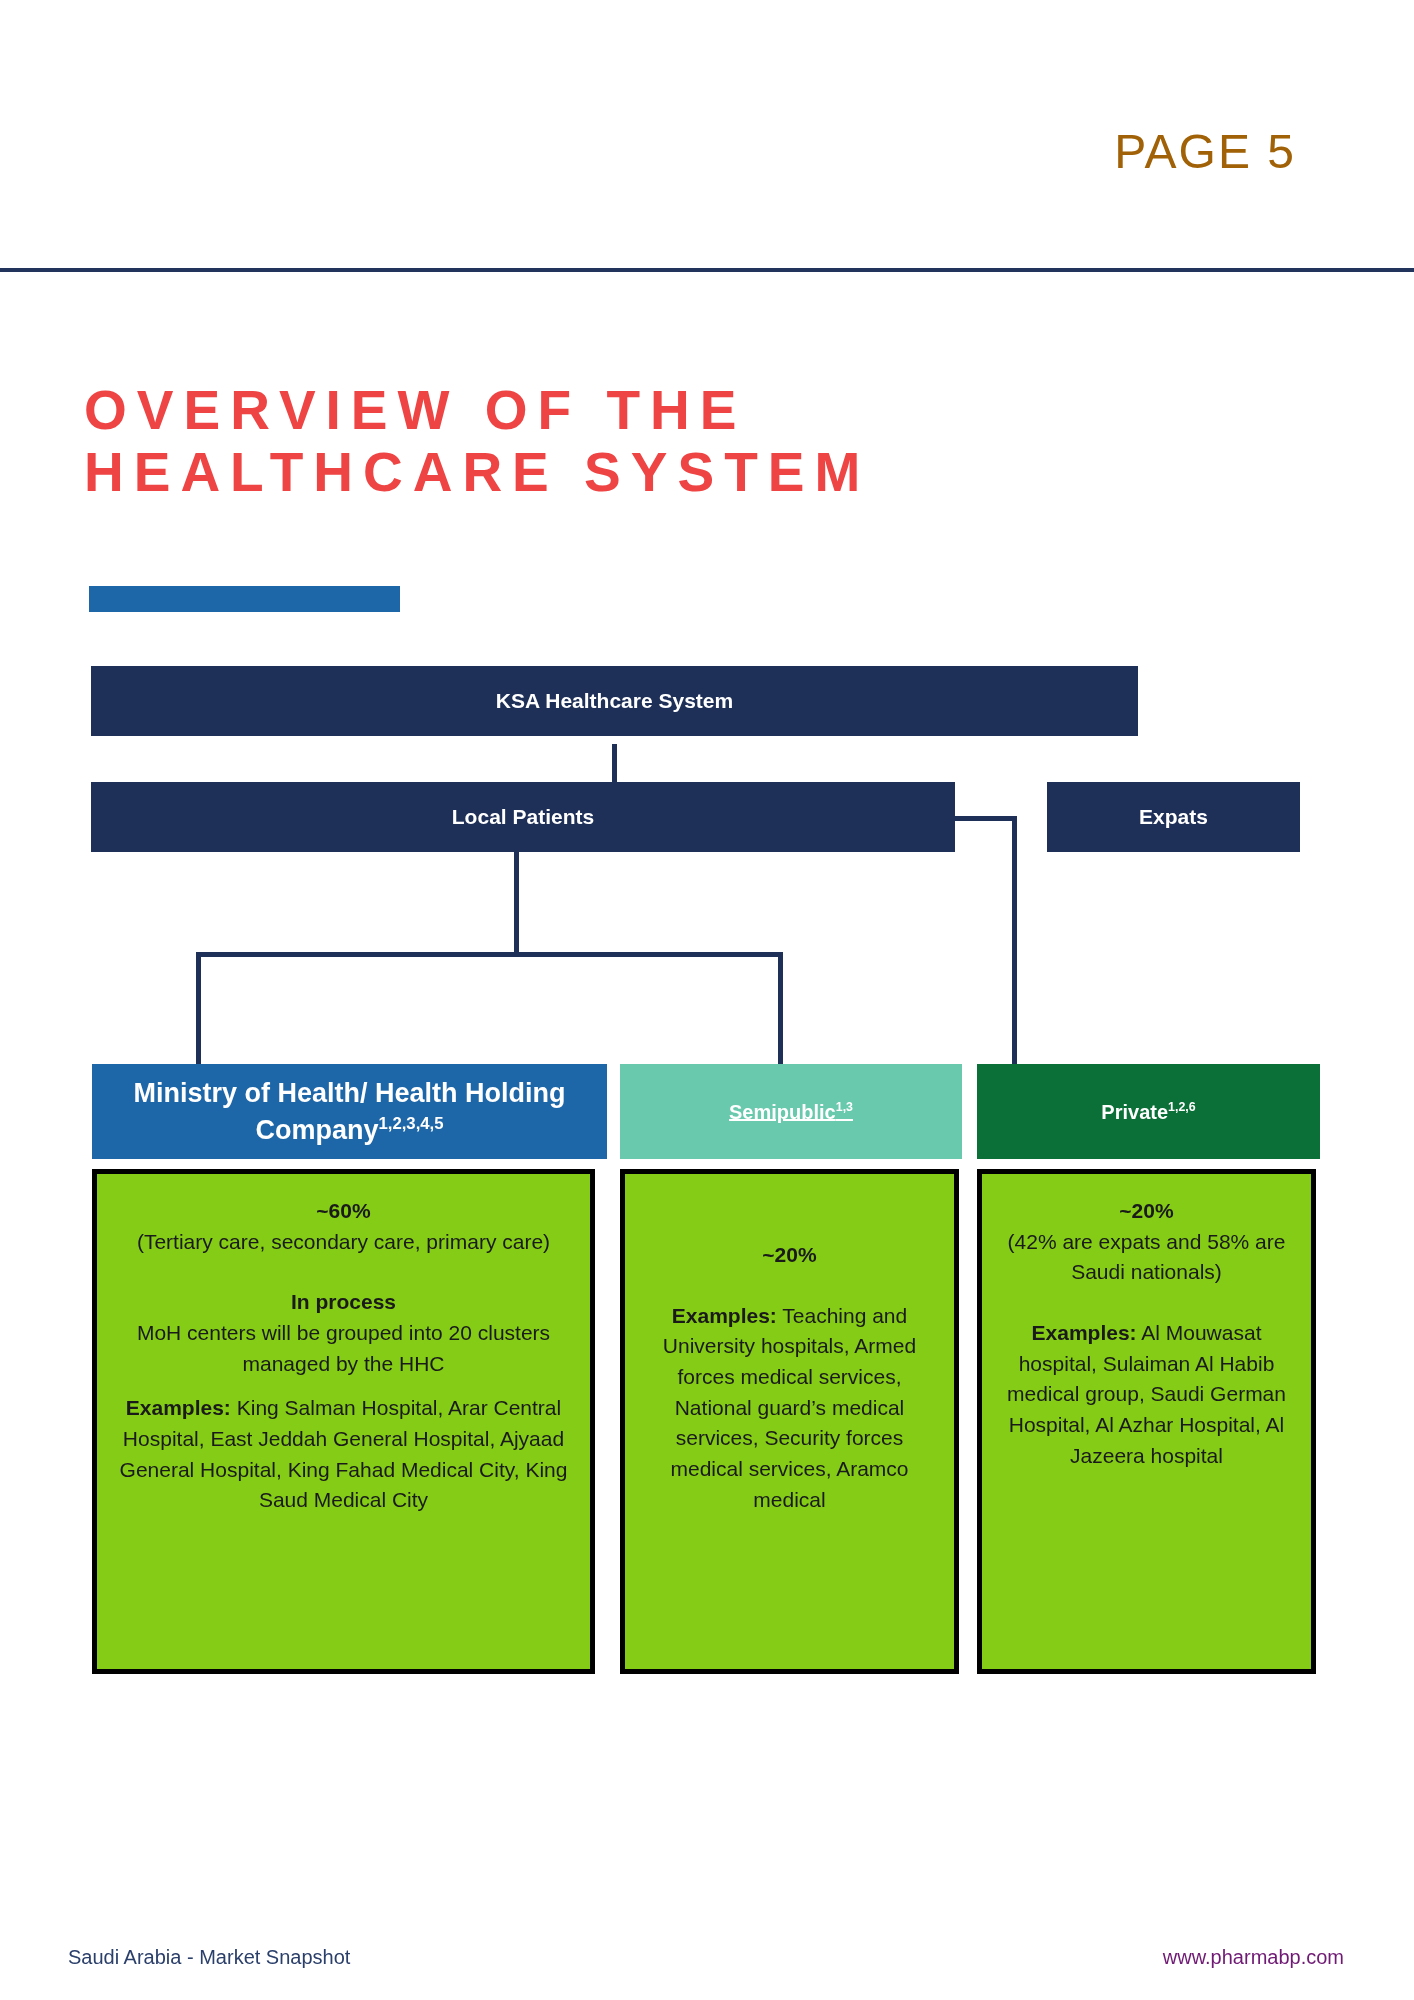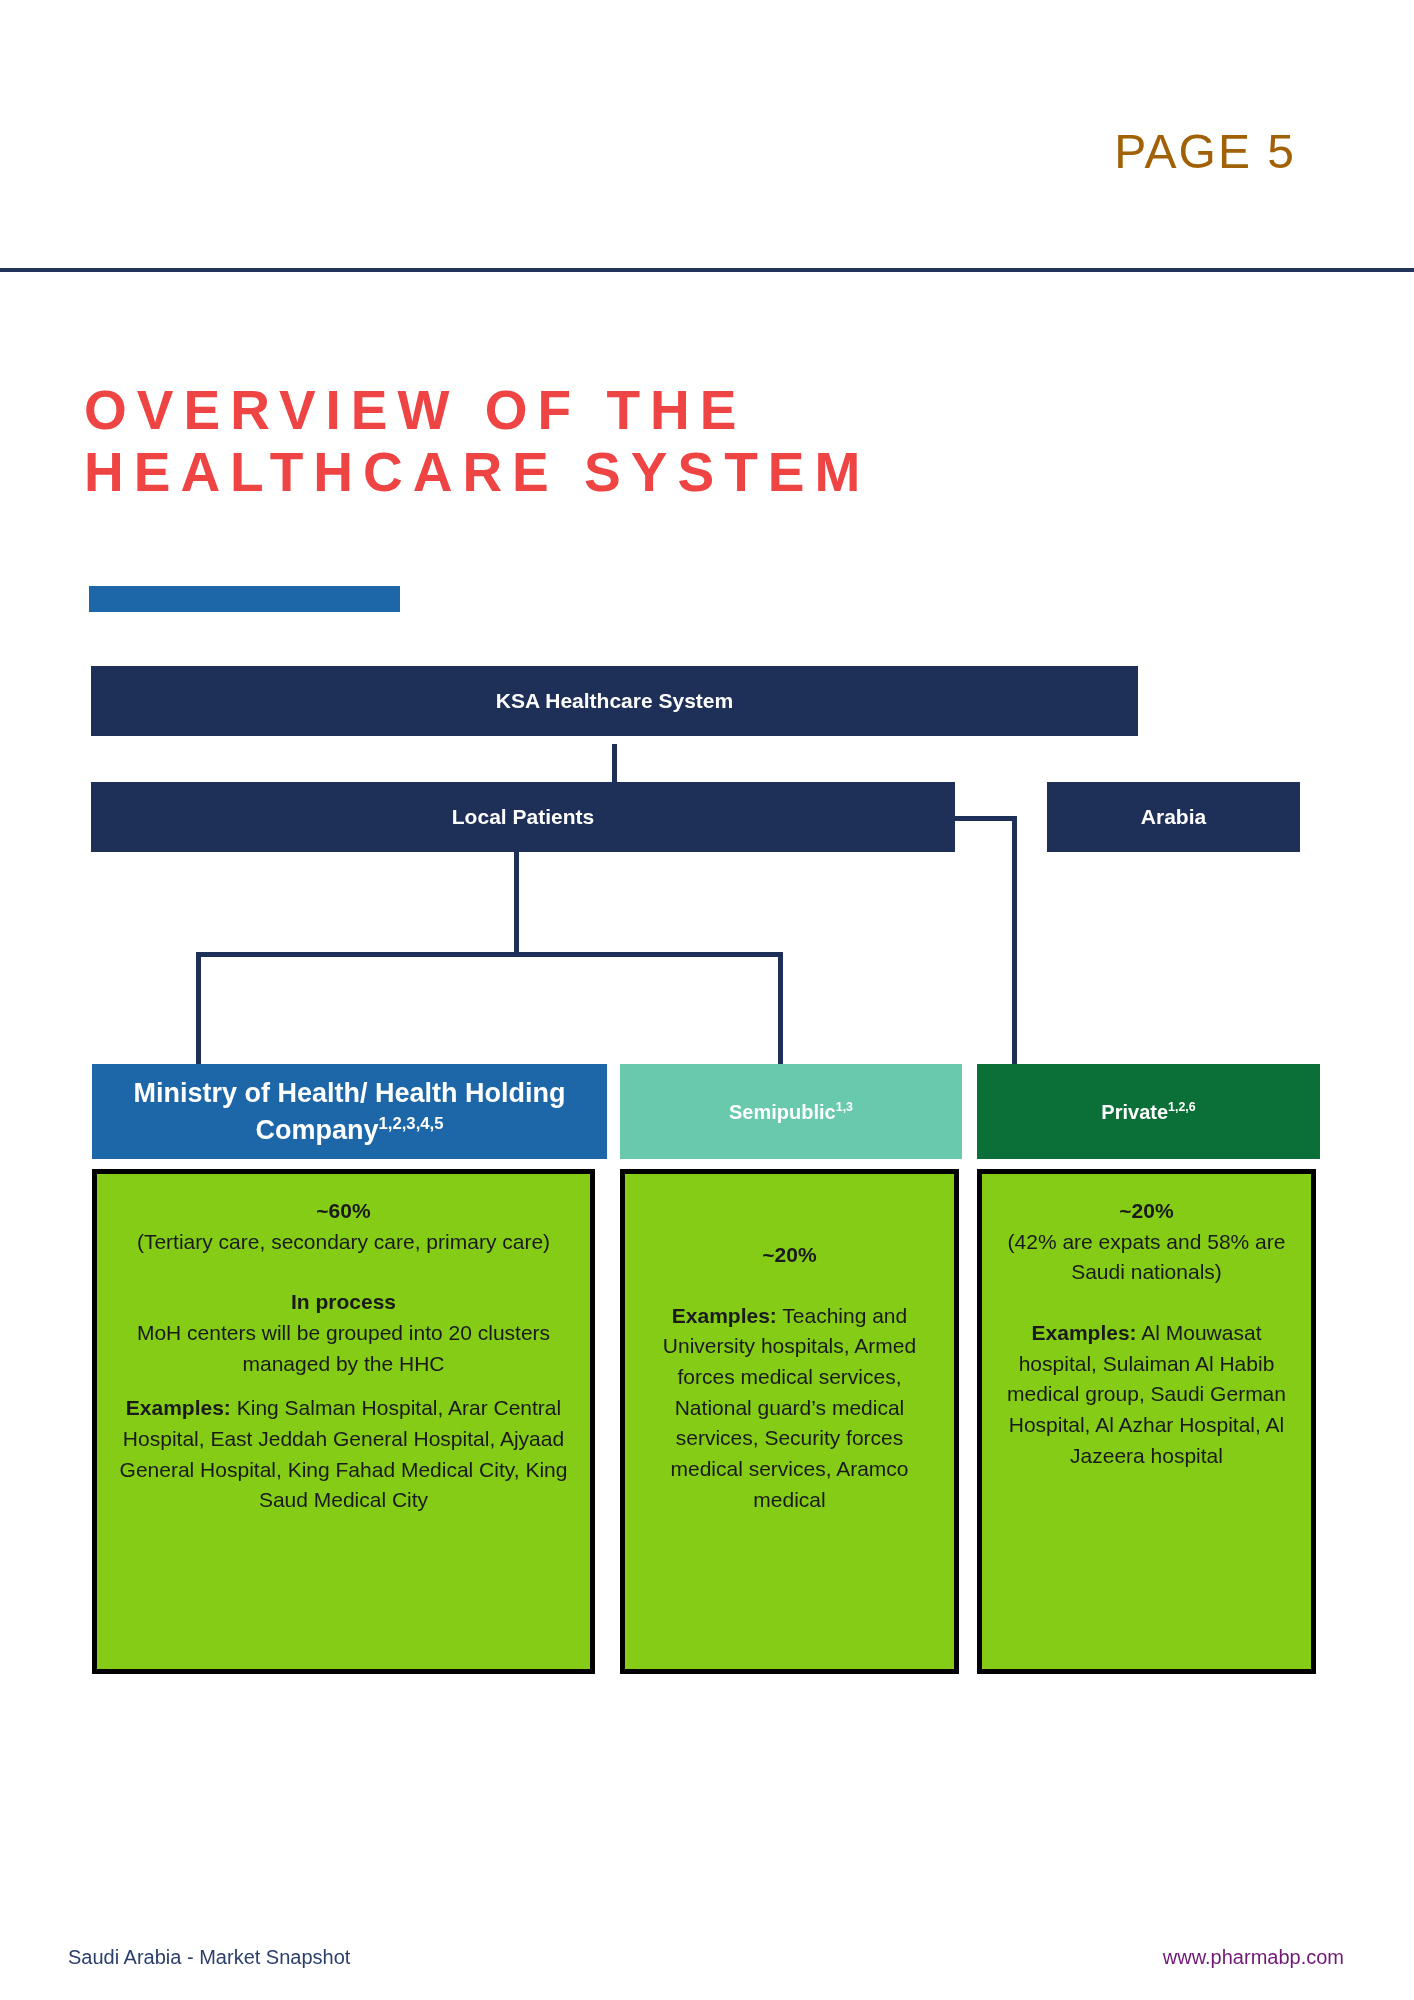--- a/index.html
+++ b/index.html
@@ -112,20 +112,21 @@
     line-height: 1.35;
     padding: 0 22px;
   }
   .node-semi {
     left: 620px;
     top: 1064px;
     width: 342px;
     height: 95px;
     background: #68c9ad;
     font-size: 20px;
+    text-decoration: underline;
   }
   .node-private {
     left: 977px;
     top: 1064px;
     width: 343px;
     height: 95px;
     background: #0b7038;
     font-size: 20px;
   }
   .sup {
@@ -213,21 +214,21 @@
     <div class="node node-ksa">
       <span>KSA Healthcare System</span>
     </div>
 
     <div class="ln" style="left:612px; top:744px; width:5px; height:38px;"></div>
 
     <div class="node node-local">
       <span>Local Patients</span>
     </div>
     <div class="node node-expats">
-      <span>Arabia</span>
+      <span>Expats</span>
     </div>
 
     <div class="ln" style="left:955px; top:816px; width:62px; height:5px;"></div>
     <div class="ln" style="left:1012px; top:816px; width:5px; height:248px;"></div>
 
     <div class="ln" style="left:514px; top:852px; width:5px; height:103px;"></div>
     <div class="ln" style="left:196px; top:952px; width:587px; height:5px;"></div>
     <div class="ln" style="left:196px; top:952px; width:5px; height:112px;"></div>
     <div class="ln" style="left:778px; top:952px; width:5px; height:112px;"></div>
 

